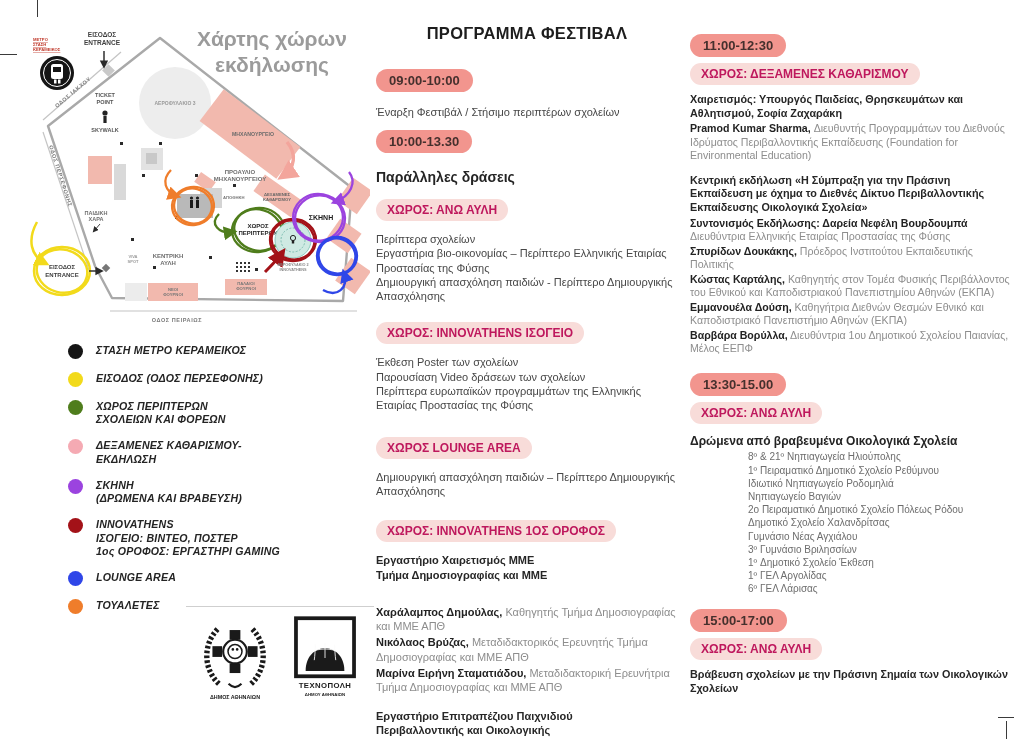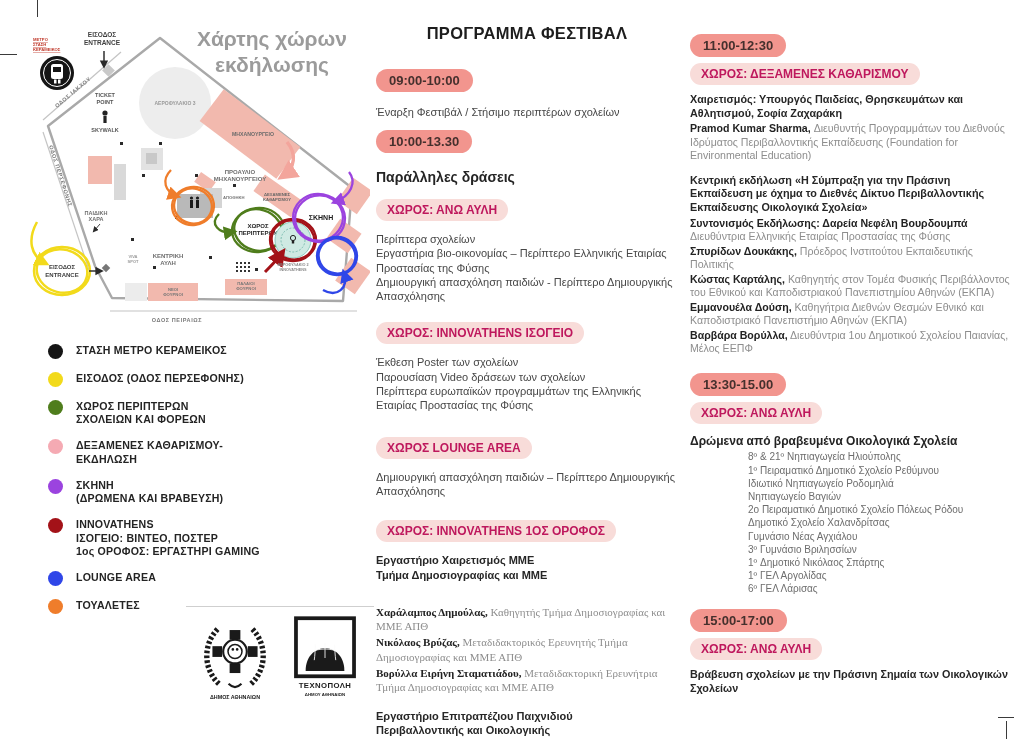--- a/index.html
+++ b/index.html
@@ -25,21 +25,21 @@
   .person .b{font-weight:700;color:#222;}
   .person .r{color:#8d8d8d;}
   .col.right .person{font-size:10.6px;line-height:1.27;margin:0 0 1px;}
   .boldpara{font-size:10.8px;line-height:1.27;font-weight:700;color:#262626;margin:2px 0 2px;}
   .col.right .pill.time{font-size:13px;margin:8px 0 4px;}
   .col.right .pill.venue{margin:2px 0 6px;}
   .schools{margin:2px 0 2px 58px;}
   .schools div{font-size:10px;line-height:1.32;color:#6d6d6d;}
   .dromena{font-size:12px;font-weight:700;color:#242424;margin:4px 0 2px;}
   
-  .legend{position:absolute;left:48px;top:344px;width:300px;}
+  .legend{position:absolute;left:68px;top:344px;width:300px;font-style:italic;}
   .legend .item{display:flex;align-items:flex-start;margin-bottom:13px;}
   .legend .dot{width:15px;height:15px;border-radius:50%;flex:0 0 15px;margin-right:13px;margin-top:0;}
   .legend .txt{font-size:10.6px;font-weight:700;color:#242424;line-height:1.25;letter-spacing:.2px;}
   
   .logos{position:absolute;left:186px;top:606px;width:188px;border-top:1px solid #cfcfcf;padding-top:8px;display:flex;gap:12px;justify-content:center;}
   svg{font-family:inherit;}
   svg text{user-select:none;}
 </style>
 </head>
 <body>
@@ -354,24 +354,24 @@
     <div class="group">
       <div class="line">Δημιουργική απασχόληση παιδιών – Περίπτερο Δημιουργικής Απασχόλησης</div>
     </div>
 
     <div style="margin-top:12px;"><span class="pill venue">ΧΩΡΟΣ: INNOVATHENS 1ΟΣ ΟΡΟΦΟΣ</span></div>
     <div class="group boldg">
       <div class="line">Εργαστήριο Χαιρετισμός ΜΜΕ</div>
       <div class="line">Τμήμα Δημοσιογραφίας και ΜΜΕ</div>
     </div>
 
-    <div style="margin-top:23px;font-family:Liberation Serif, serif;">
+    <div style="margin-top:23px;">
       <p class="person"><span class="b">Χαράλαμπος Δημούλας,</span><span class="r"> Καθηγητής Τμήμα Δημοσιογραφίας και ΜΜΕ ΑΠΘ</span></p>
       <p class="person"><span class="b">Νικόλαος Βρύζας,</span><span class="r"> Μεταδιδακτορικός Ερευνητής Τμήμα Δημοσιογραφίας και ΜΜΕ ΑΠΘ</span></p>
-      <p class="person"><span class="b">Βορύλλα Ειρήνη Σταματιάδου,</span><span class="r"> Μεταδιδακτορική Ερευνήτρια Τμήμα Δημοσιογραφίας και ΜΜΕ ΑΠΘ</span></p>
+      <p class="person"><span class="b">Μαρίνα Ειρήνη Σταματιάδου,</span><span class="r"> Μεταδιδακτορική Ερευνήτρια Τμήμα Δημοσιογραφίας και ΜΜΕ ΑΠΘ</span></p>
     </div>
 
     <div class="group boldg" style="margin-top:14px;">
       <div class="line">Εργαστήριο Επιτραπέζιου Παιχνιδιού</div>
       <div class="line">Περιβαλλοντικής και Οικολογικής</div>
       <div class="line">Ευαισθητοποίησης</div>
     </div>
 
   </div>
 
@@ -395,21 +395,21 @@
     <p class="dromena">Δρώμενα από βραβευμένα Οικολογικά Σχολεία</p>
     <div class="schools">
       <div>8º &amp; 21º Νηπιαγωγεία Ηλιούπολης</div>
       <div>1º Πειραματικό Δημοτικό Σχολείο Ρεθύμνου</div>
       <div>Ιδιωτικό Νηπιαγωγείο Ροδομηλιά</div>
       <div>Νηπιαγωγείο Βαγιών</div>
       <div>2ο Πειραματικό Δημοτικό Σχολείο Πόλεως Ρόδου</div>
       <div>Δημοτικό Σχολείο Χαλανδρίτσας</div>
       <div>Γυμνάσιο Νέας Αγχιάλου</div>
       <div>3º Γυμνάσιο Βριλησσίων</div>
-      <div>1º Δημοτικό Νικόλαος Σπάρτης</div>
+      <div>1º Δημοτικό Σχολείο Έκθεση</div>
       <div>1º ΓΕΛ Αργολίδας</div>
       <div>6º ΓΕΛ Λάρισας</div>
     </div>
 
     <div style="margin-top:6px;"><span class="pill time">15:00-17:00</span></div>
     <div><span class="pill venue">ΧΩΡΟΣ: ΑΝΩ ΑΥΛΗ</span></div>
     <p class="boldpara">Βράβευση σχολείων με την Πράσινη Σημαία των Οικολογικών Σχολείων</p>
 
     <div style="margin-top:10px;"></div>
 

